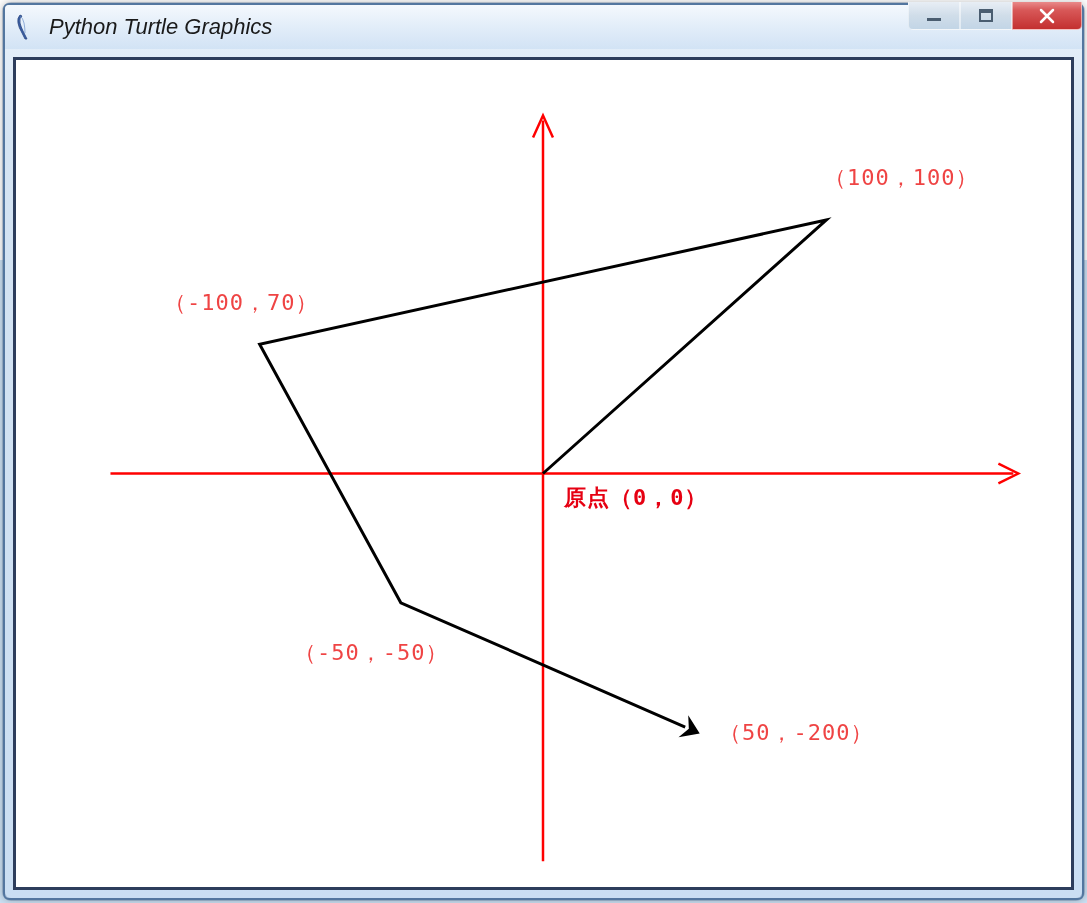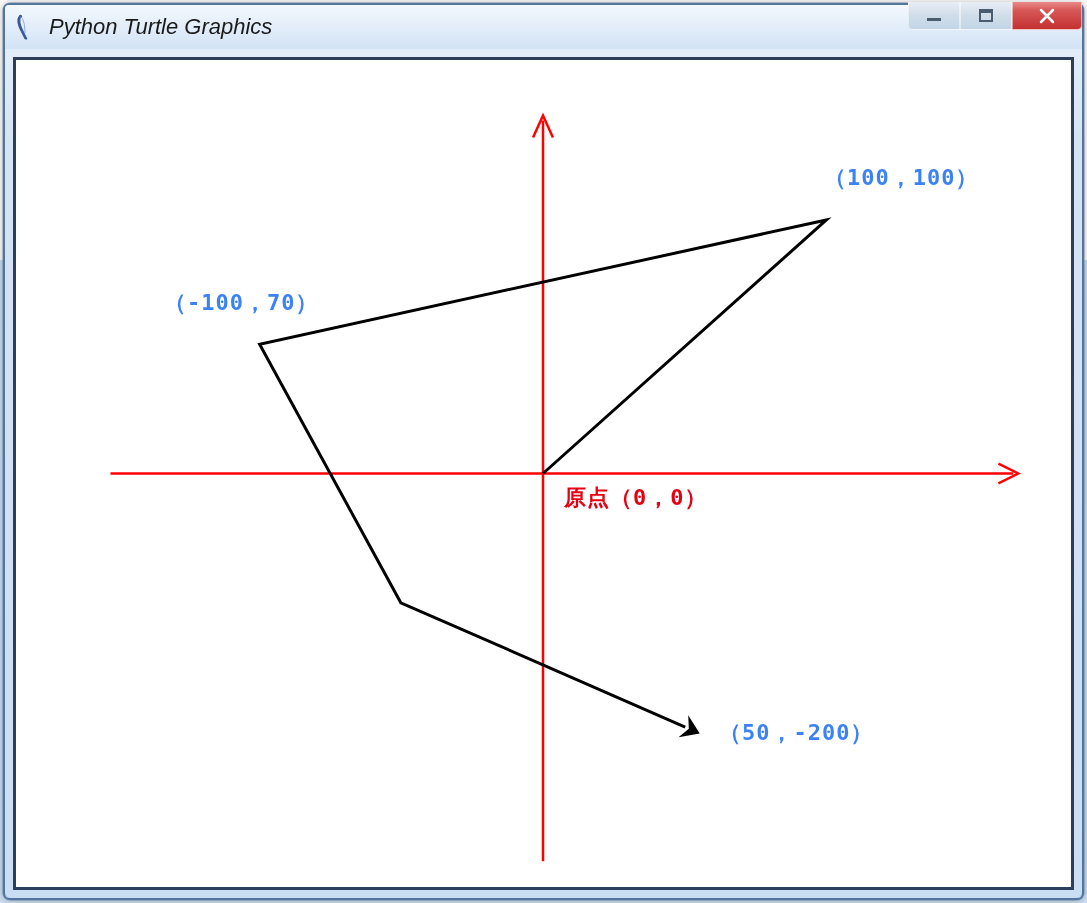--- a/index.html
+++ b/index.html
@@ -104,22 +104,22 @@
     .canvas-svg {
       width: 100%;
       height: 100%;
       display: block;
     }
     
     .coord-label {
       position: absolute;
       font-family: "SimSun", "宋体", monospace;
       font-size: 22px;
-      font-weight: bold;
-      color: #3b82f6;
+      font-weight: normal;
+      color: #ef4444;
       white-space: nowrap;
       letter-spacing: 1px;
     }
     
     .origin-label {
       font-family: "SimSun", "宋体", monospace;
       font-size: 22px;
       font-weight: bold;
       color: #e60012;
     }
@@ -195,17 +195,18 @@
           <polygon points="-2,-12 16,0 -2,12 4,0" fill="#000000"></polygon>
         </g>
       </svg>
 
       <div class="coord-label origin-label" style="left:545px; top:420px;">原点（0，0）</div>
 
       <div class="coord-label" style="left:805px; top:100px;">（100，100）</div>
 
       <div class="coord-label" style="left:145px; top:225px;">（-100，70）</div>
 
+      <div class="coord-label" style="left:275px; top:575px;">（-50，-50）</div>
 
       <div class="coord-label" style="left:700px; top:655px;">（50，-200）</div>
     </div>
   </div>
 </div>
 
 </body></html>

